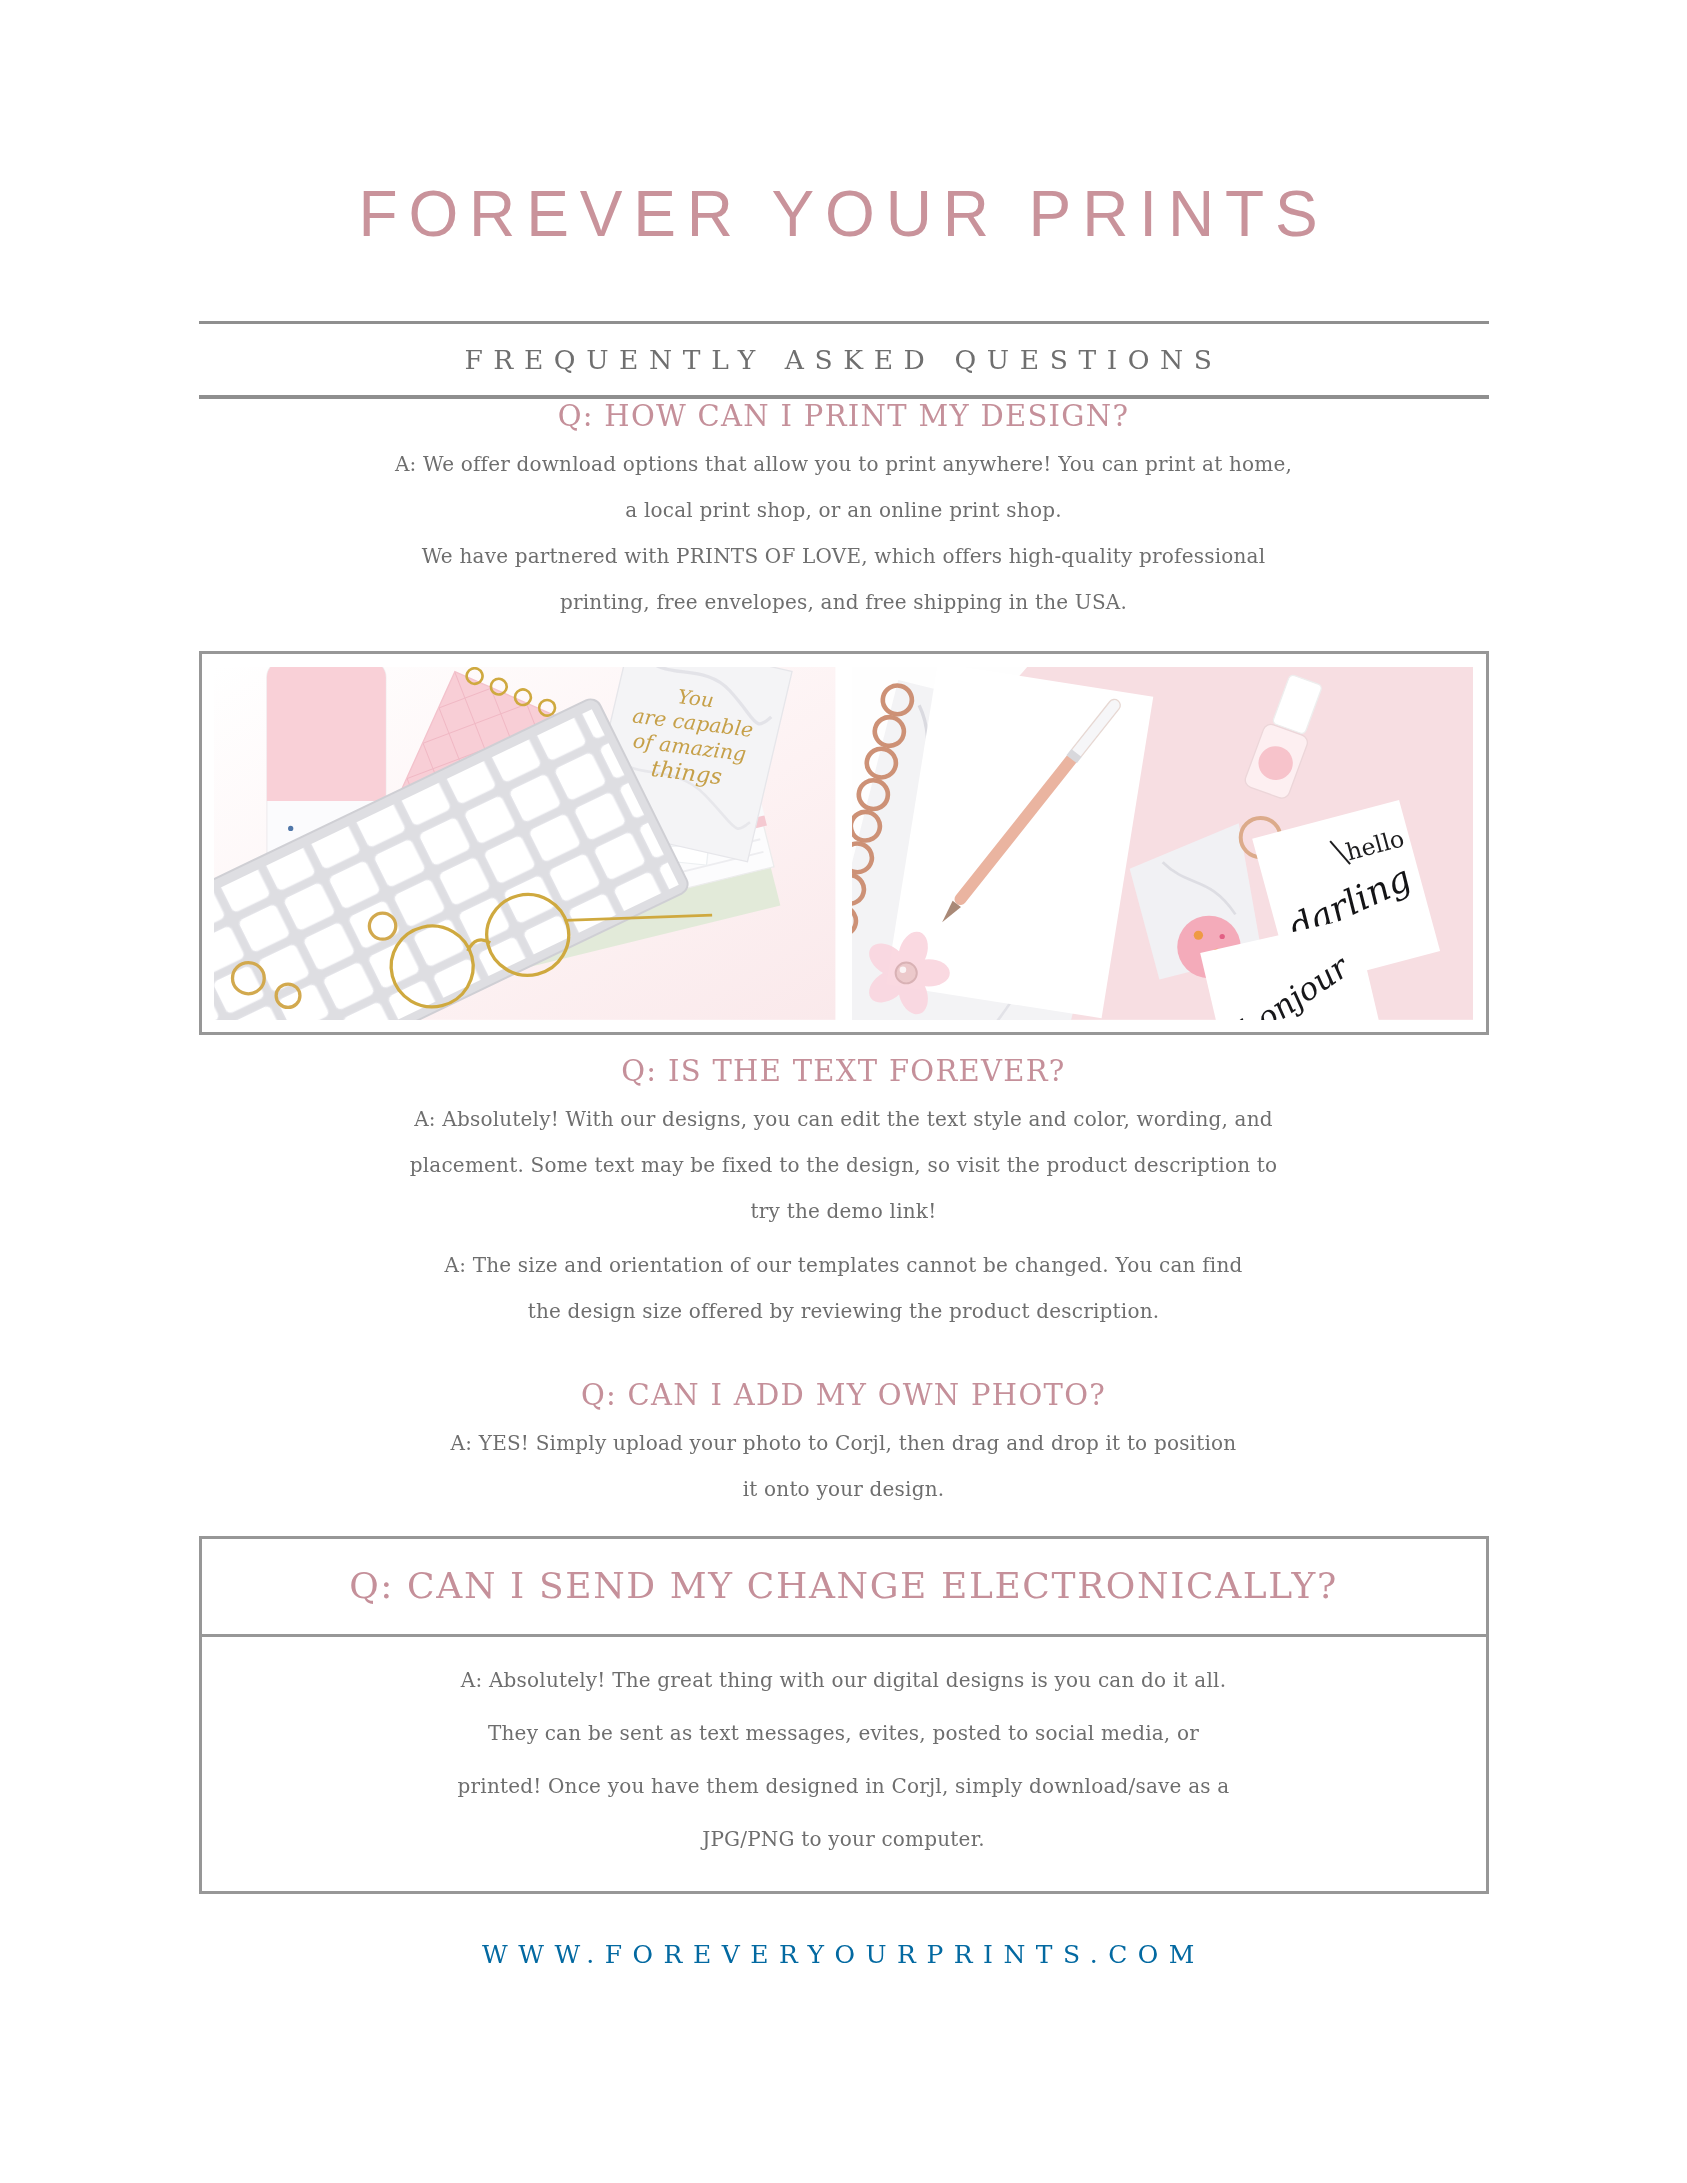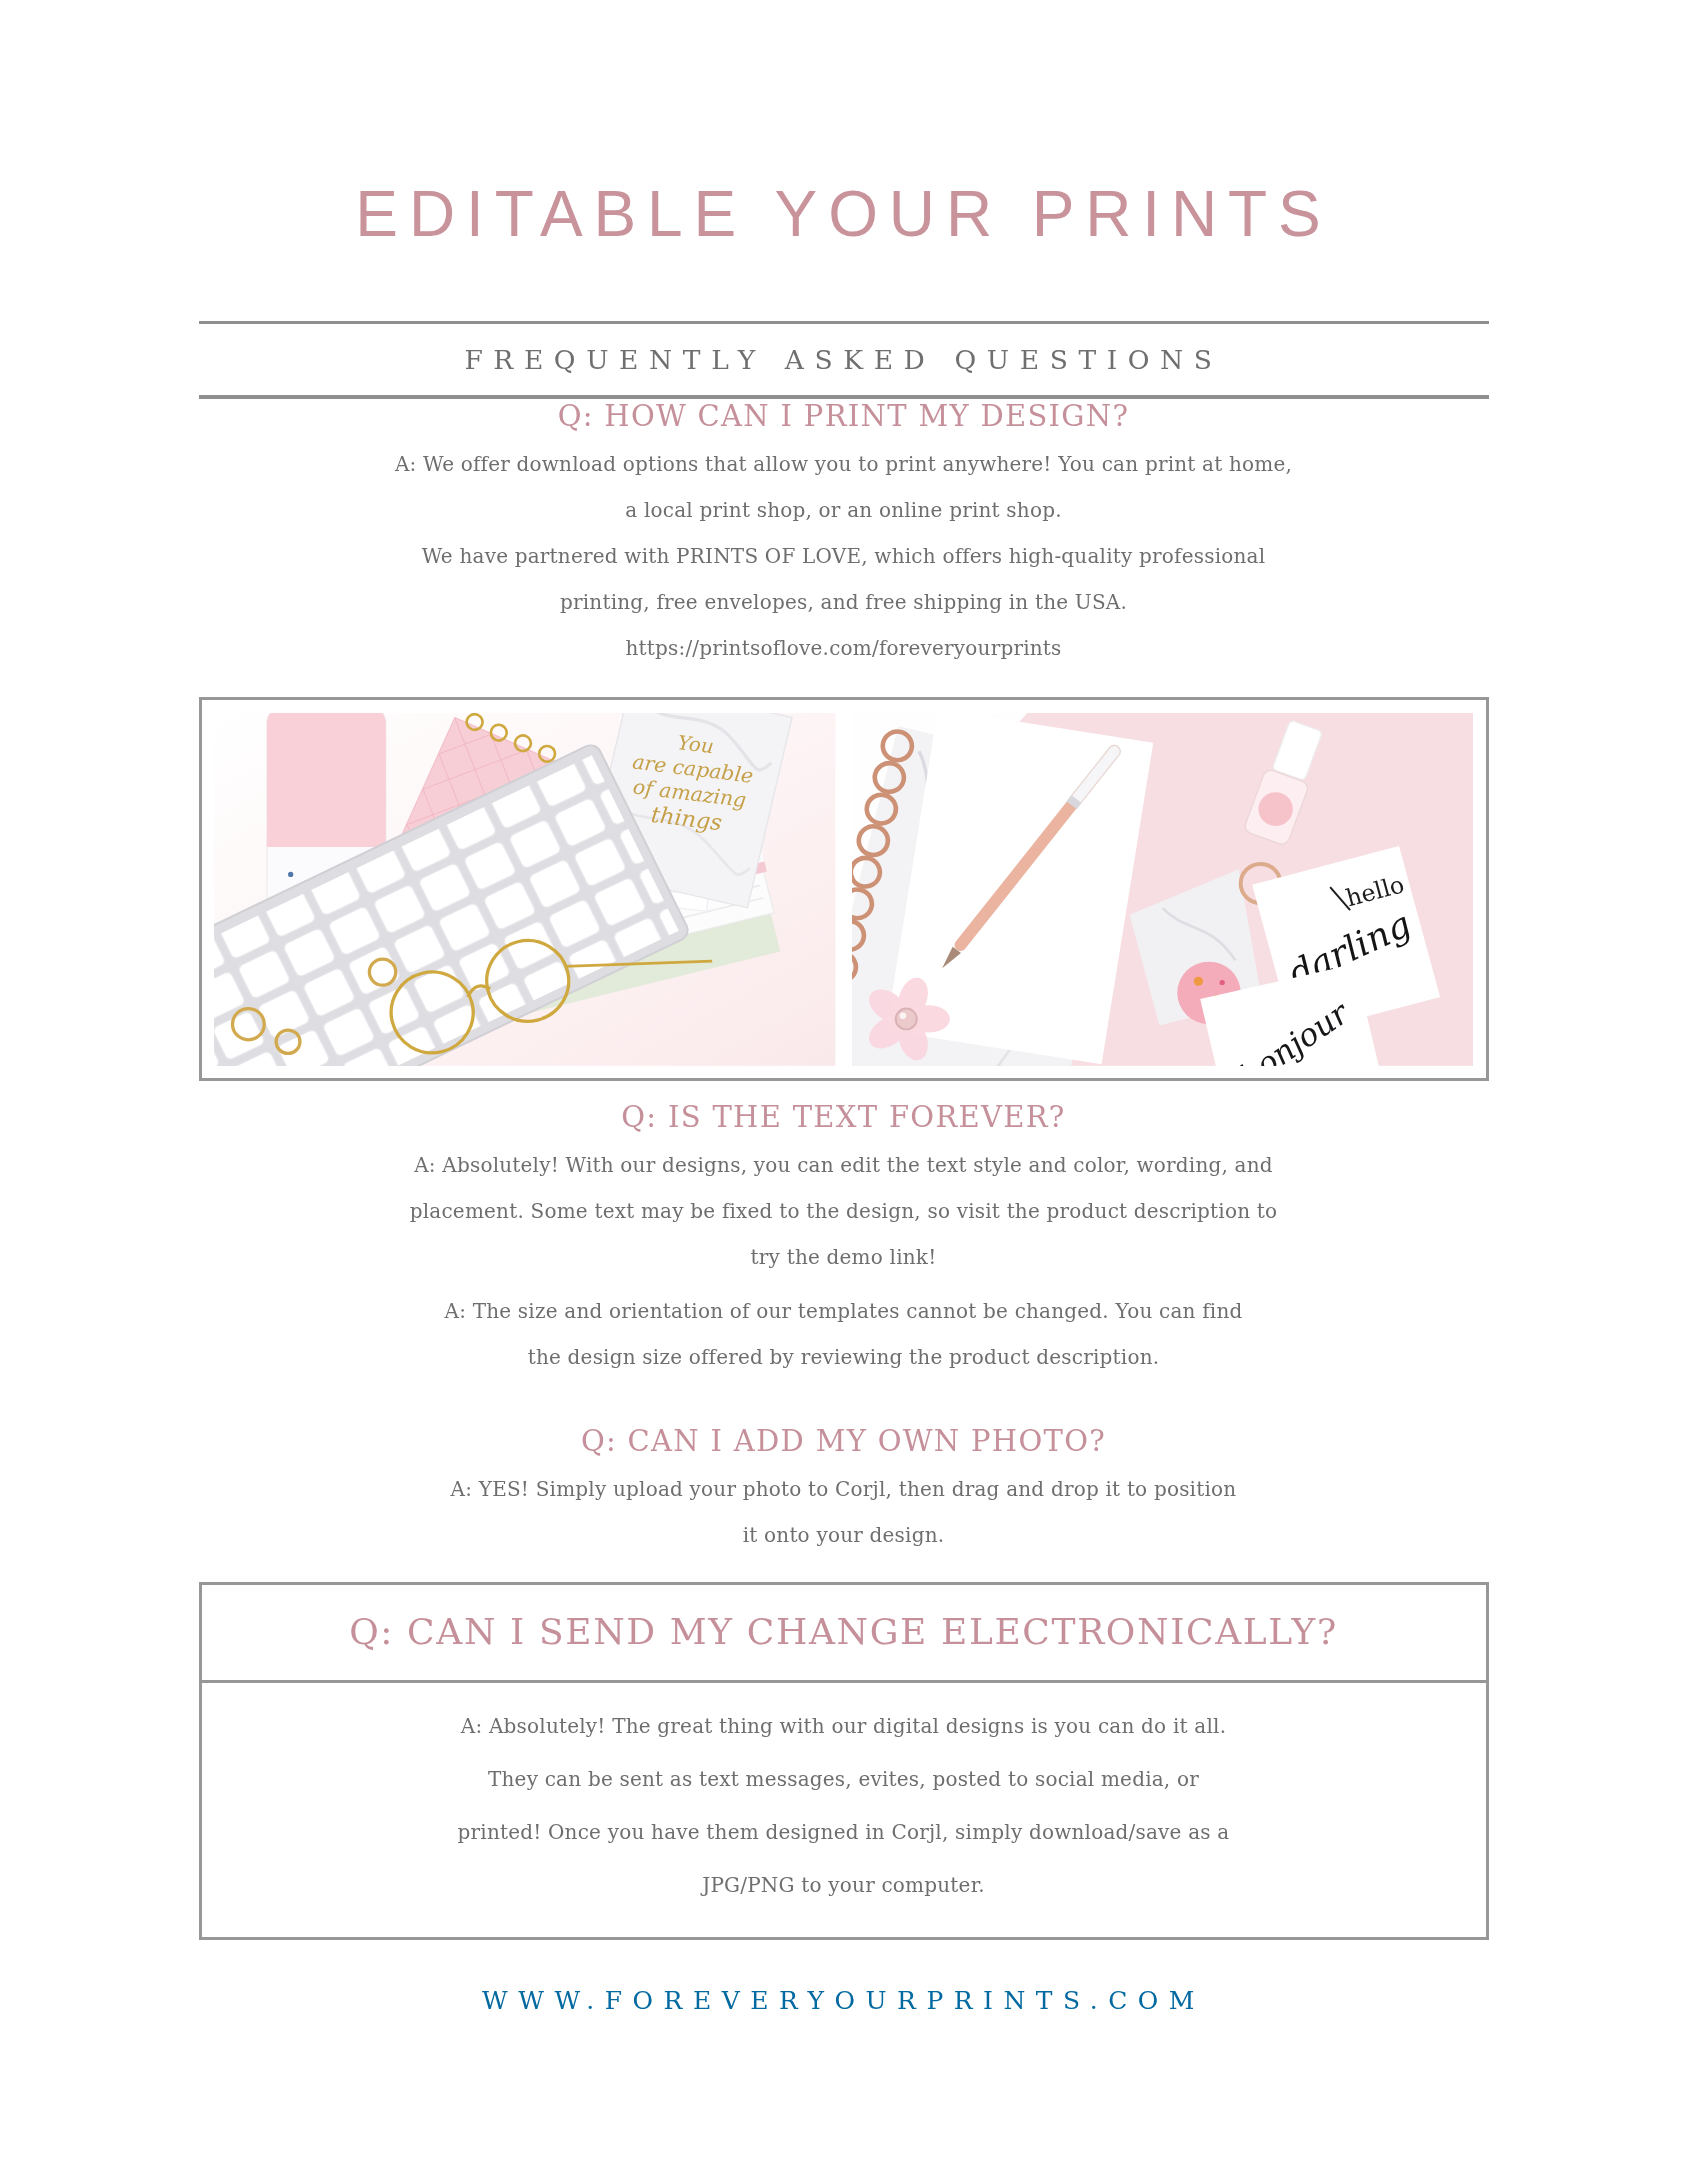--- a/index.html
+++ b/index.html
@@ -83,33 +83,32 @@
     color:#0369a1;
   }
 
   .script{font-style:italic;}
 </style>
 </head>
 <body>
 
 <main class="content">
 
-  <h1 class="title">EDITABLE YOUR PRINTS</h1>
+  <h1 class="title">FOREVER YOUR PRINTS</h1>
 
   <div class="rule rule-top"></div>
   <div class="faq-label">FREQUENTLY ASKED QUESTIONS</div>
   <div class="rule rule-bottom"></div>
 
   <section class="sec-print">
     <h2 class="q">Q: HOW CAN I PRINT MY DESIGN?</h2>
     <p class="a">A: We offer download options that allow you to print anywhere! You can print at home,
 a local print shop, or an online print shop.
 We have partnered with PRINTS OF LOVE, which offers high-quality professional
 printing, free envelopes, and free shipping in the USA.</p>
-    <p class="a link-line">https://printsoflove.com/foreveryourprints</p>
   </section>
 
   <figure class="photo-box">
 
     <svg viewBox="0 0 940 542" preserveAspectRatio="none">
       <defs>
         <linearGradient id="lbg" x1="0" y1="0" x2="1" y2="1">
           <stop offset="0" stop-color="#ffffff"></stop>
           <stop offset="0.6" stop-color="#fdf2f3"></stop>
           <stop offset="1" stop-color="#fae9eb"></stop>

